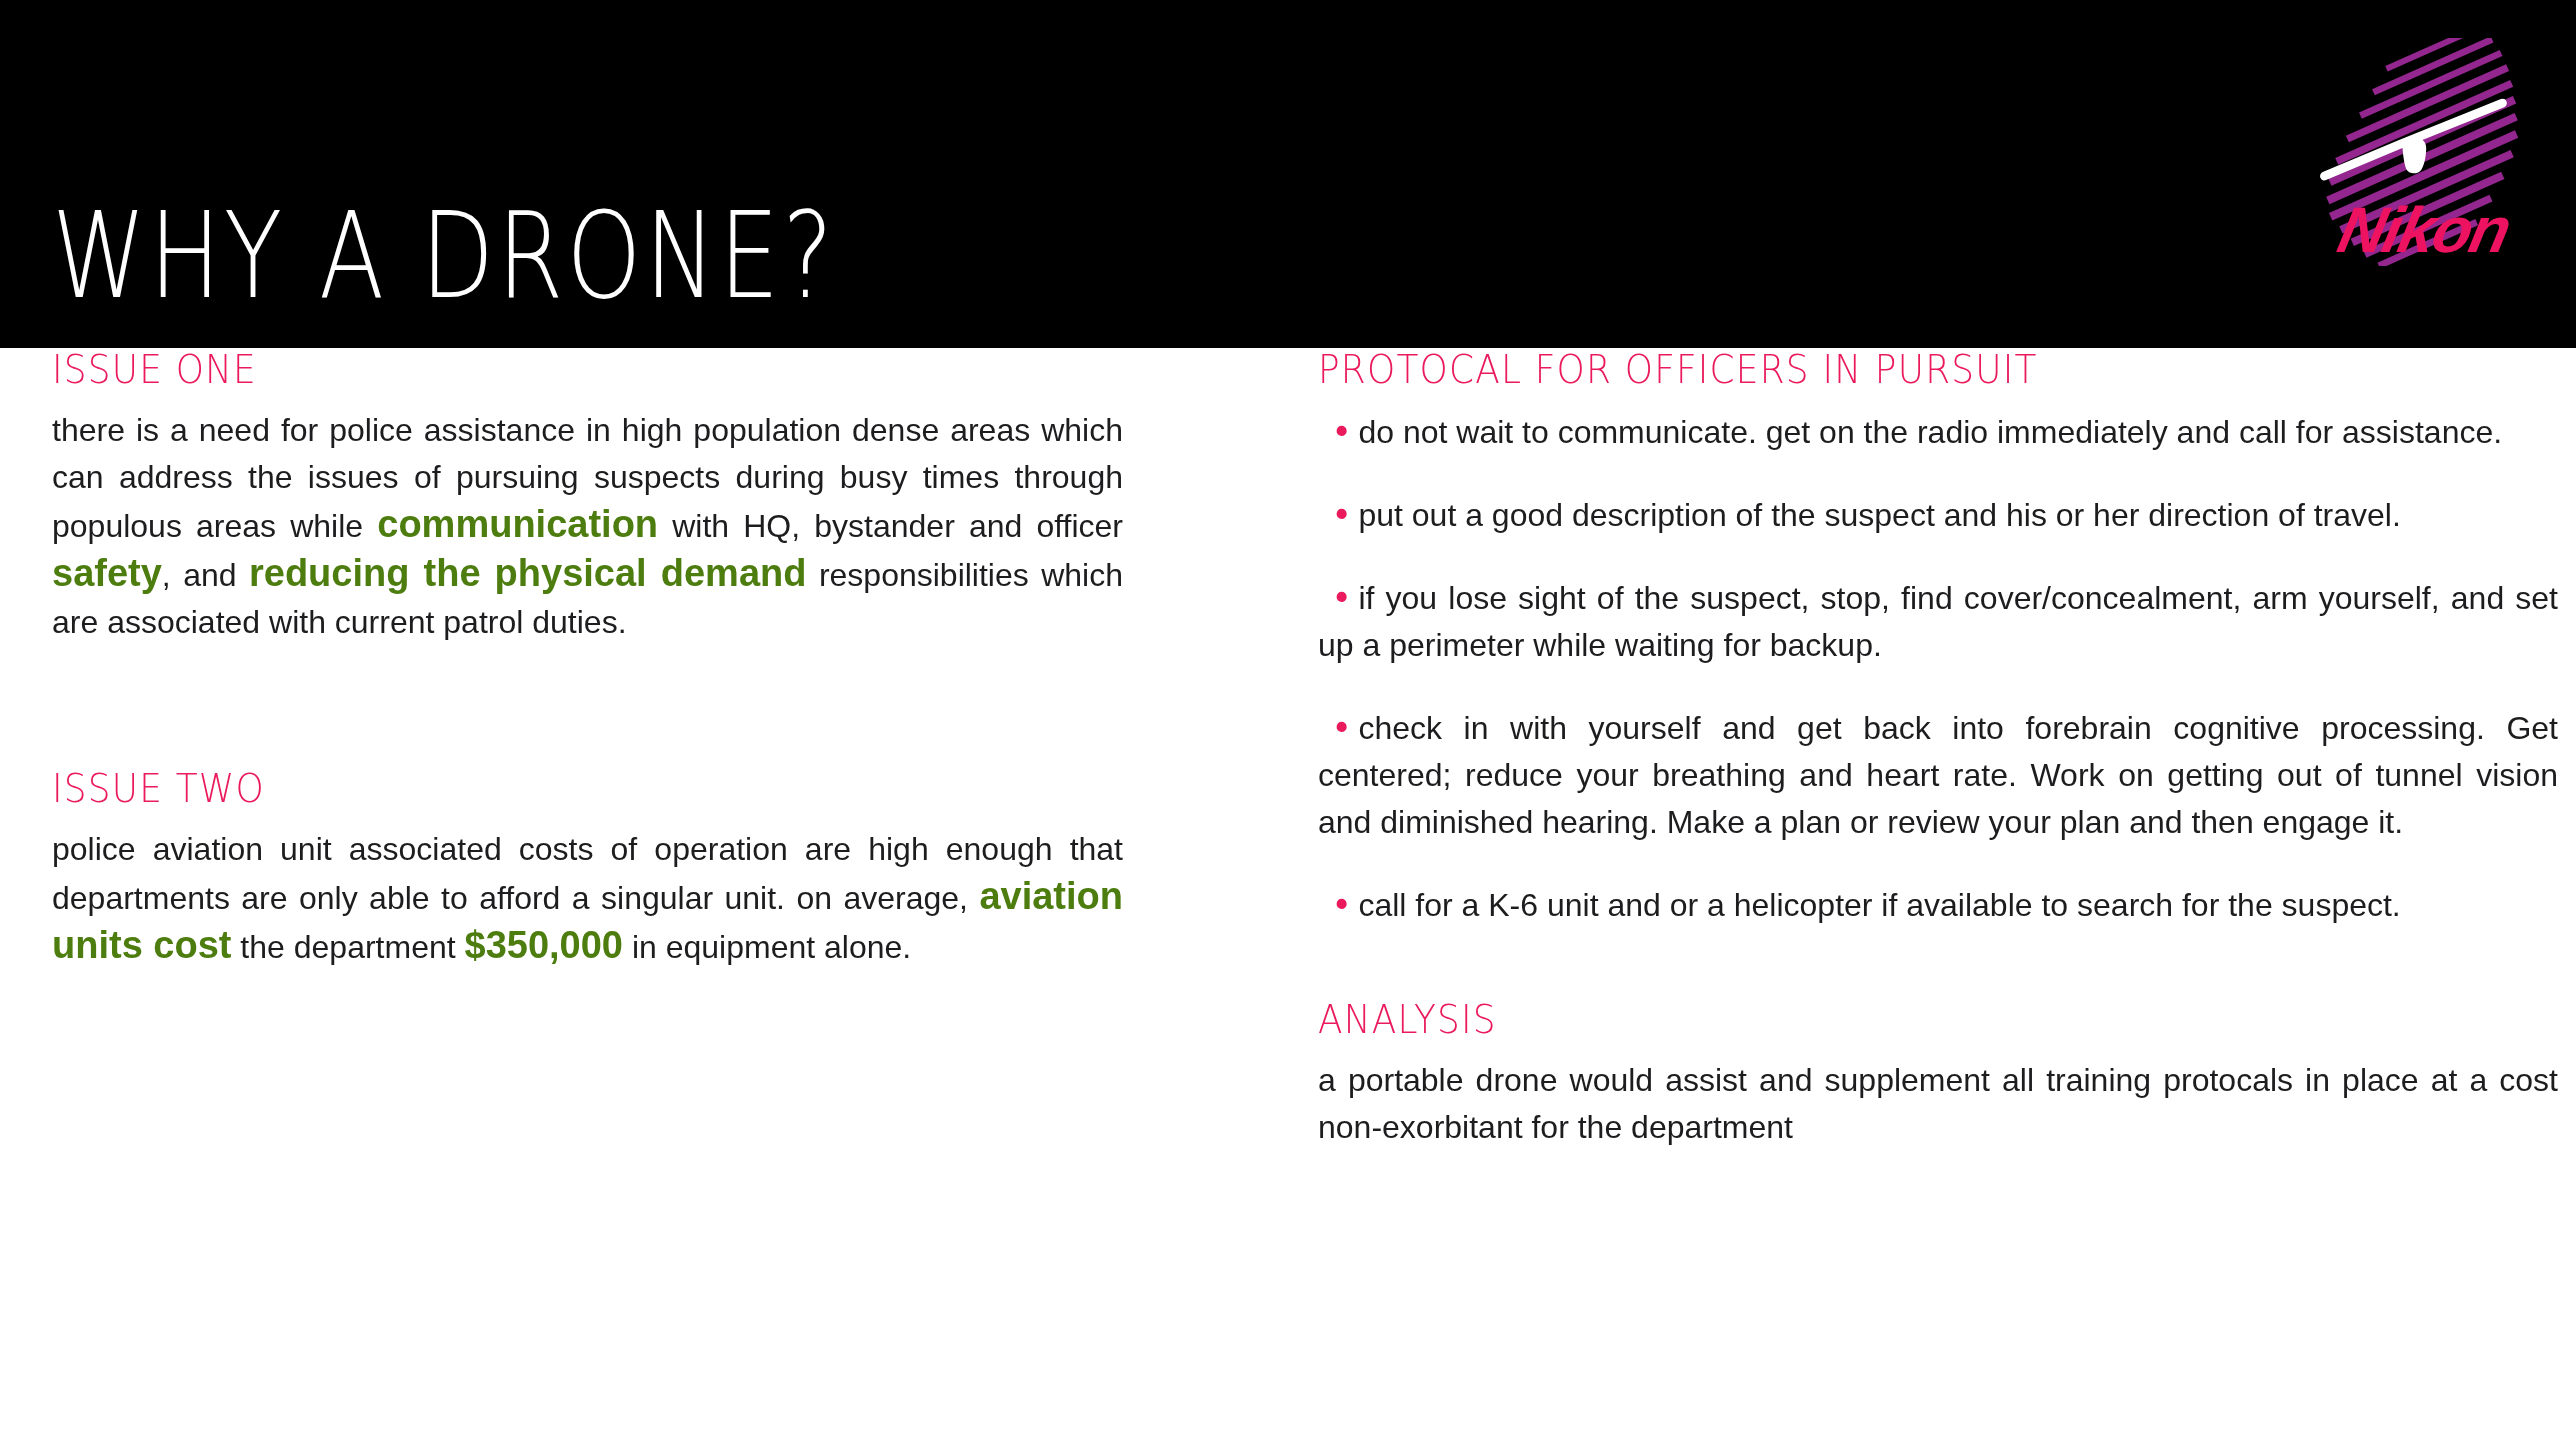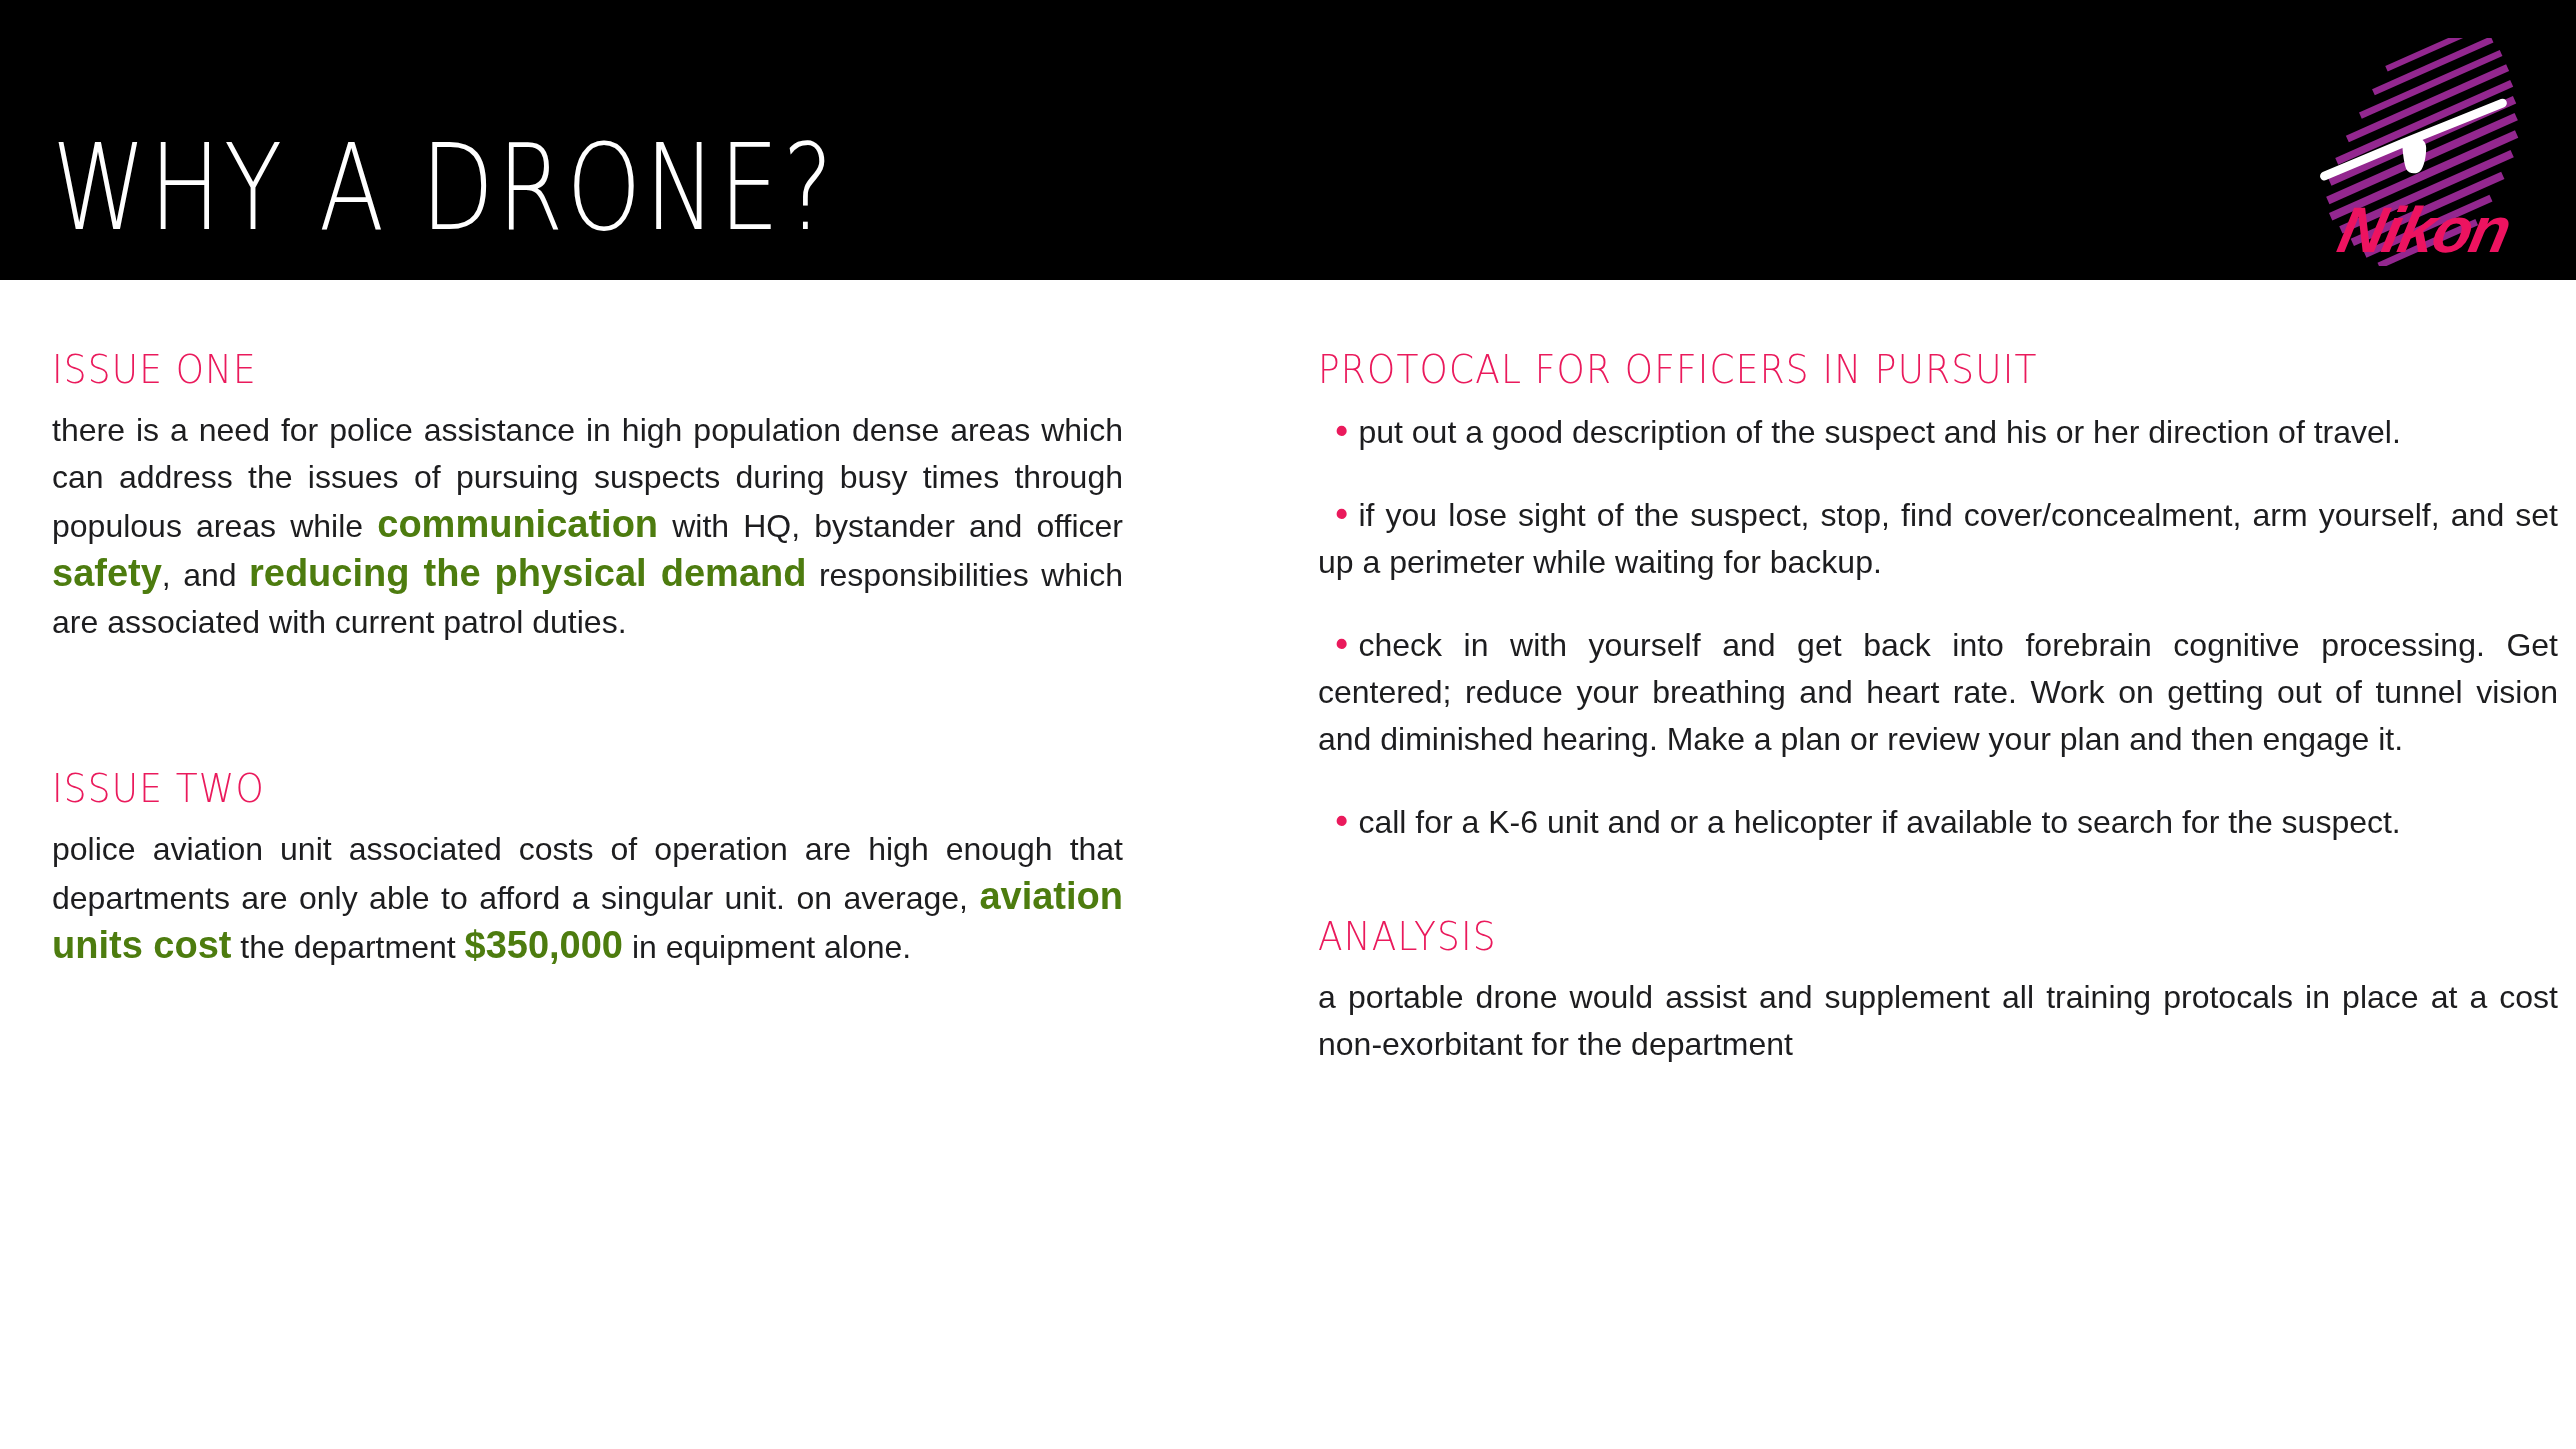--- a/index.html
+++ b/index.html
@@ -8,21 +8,21 @@
     width: 2576px;
     height: 1449px;
     background: #ffffff;
     font-family: "Liberation Sans", sans-serif;
     overflow: hidden;
   }
   .header-bar {
     position: absolute;
     top: 0; left: 0;
     width: 2576px;
-    height: 280px;
+    height: 348px;
     background: #000000;
   }
   .page-title {
     position: absolute;
     left: 52px;
     bottom: 23px;
     color: #ffffff;
     font-family: "DejaVu Sans", "Liberation Sans", sans-serif;
     font-weight: 200;
     font-size: 119px;
@@ -123,20 +123,21 @@
   <div class="section-gap">
     <h2 class="sec-head">ISSUE TWO</h2>
     <p class="body-text"><span>police aviation unit associated costs of operation are high enough that departments are only able to afford a singular unit. on average, </span><span class="hl">aviation units cost</span><span> the department </span><span class="hl">$350,000</span><span> in equipment alone.</span></p>
   </div>
 </div>
 
 <div class="col col-right">
   <div>
     <h2 class="sec-head">PROTOCAL FOR OFFICERS IN PURSUIT</h2>
 
+    <p class="bullet"><span class="dot">•</span><span>do not wait to communicate. get on the radio immediately and call for assistance.</span></p>
     <p class="bullet"><span class="dot">•</span><span>put out a good description of the suspect and his or her direction of travel.</span></p>
     <p class="bullet"><span class="dot">•</span><span>if you lose sight of the suspect, stop, find cover/concealment, arm yourself, and set up a perimeter while waiting for backup.</span></p>
     <p class="bullet"><span class="dot">•</span><span>check in with yourself and get back into forebrain cognitive processing. Get centered; reduce your breathing and heart rate. Work on getting out of tunnel vision and diminished hearing. Make a plan or review your plan and then engage it.</span></p>
     <p class="bullet"><span class="dot">•</span><span>call for a K-6 unit and or a helicopter if available to search for the suspect.</span></p>
   </div>
 
   <div>
     <h2 class="sec-head analysis-head">ANALYSIS</h2>
     <p class="body-text">a portable drone would assist and supplement all training protocals in place at a cost non-exorbitant for the department</p>
   </div>

